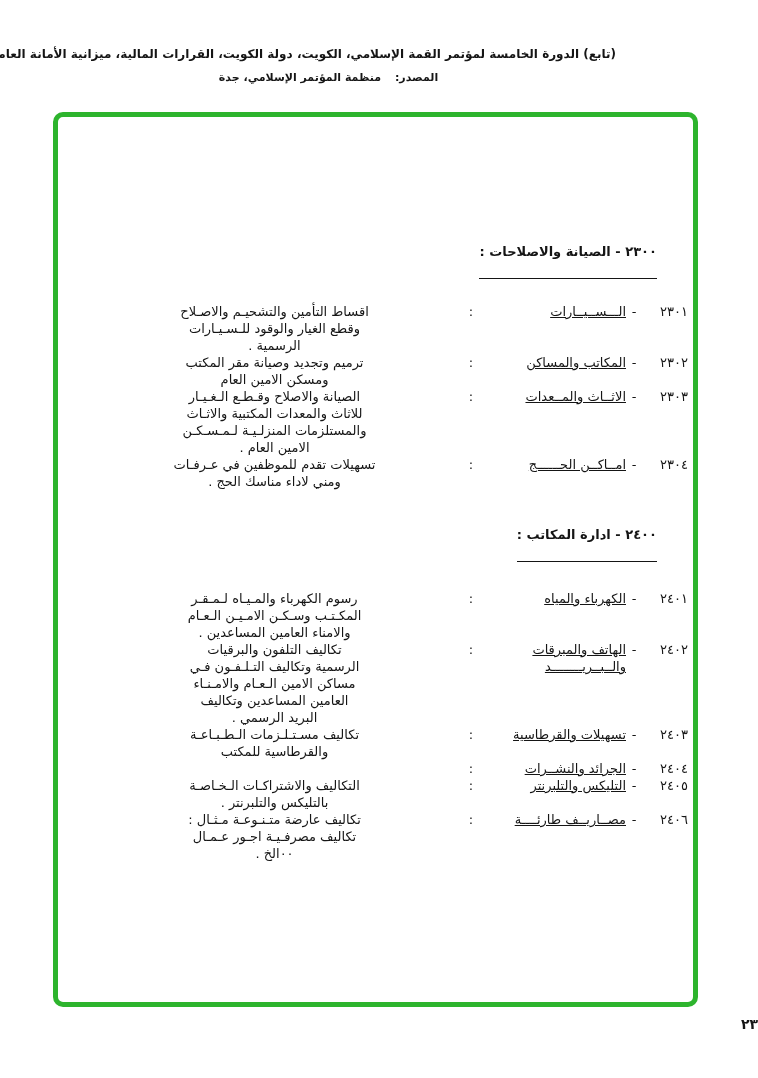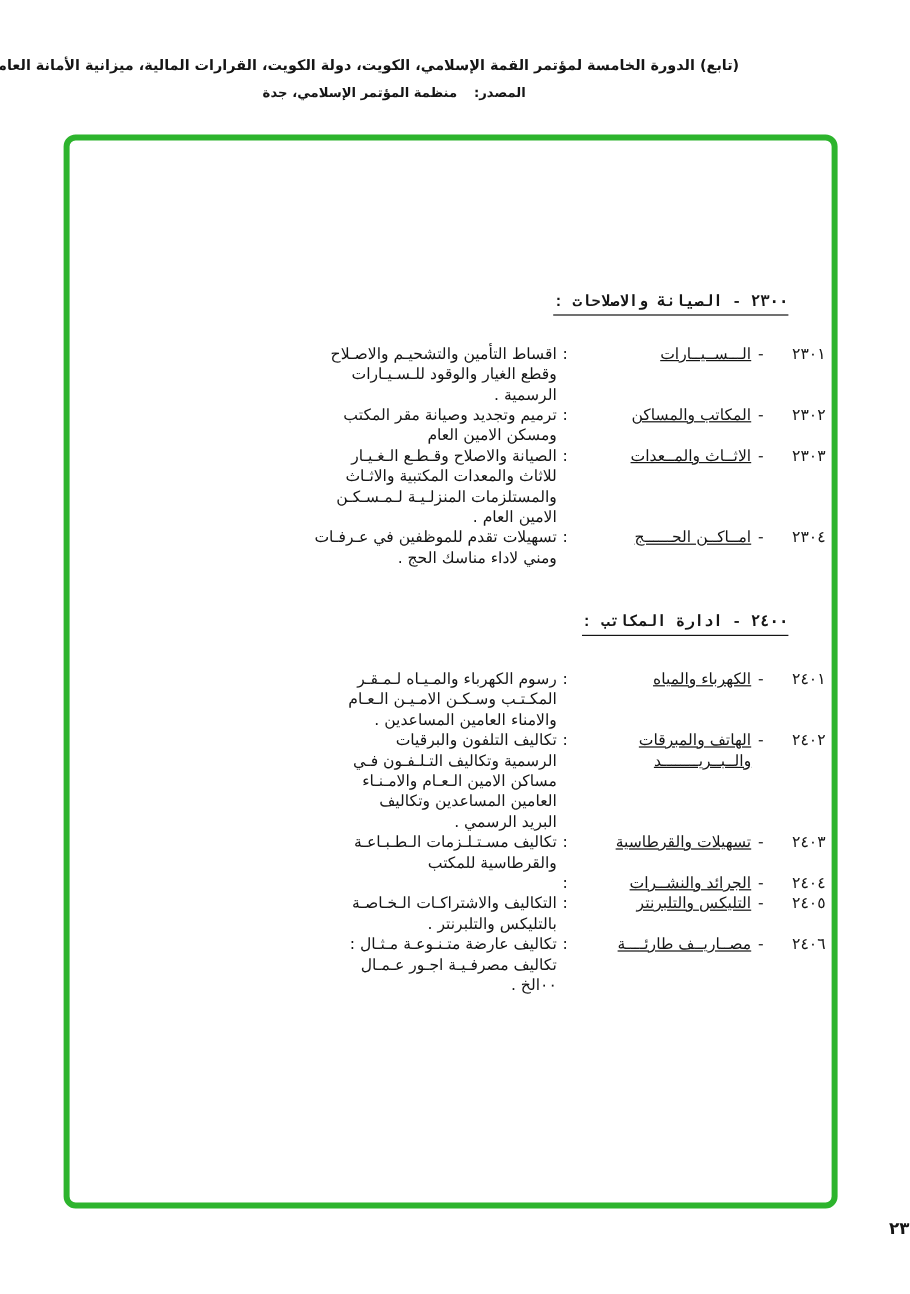--- a/index.html
+++ b/index.html
@@ -36,33 +36,32 @@
     position: absolute; top: 0; right: 0; left: 0; bottom: 0;
     padding: 126px 5px 0 27px;
     direction: rtl;
     font-size: 13px; line-height: 17px; font-weight: 500;
   }
 
   .section-heading { margin: 0 31px 24px 0; font-weight: 600; }
   .section-heading .u {
     display: inline-block;
     border-bottom: 1.5px solid #151515;
-    padding-bottom: 2px;
-    font-family: Liberation Mono, monospace;
+    padding-bottom: 18px;
   }
   .section-heading.second { margin-top: 36px; margin-bottom: 28px; }
 
   .items { display: block; }
   .item-row { display: flex; direction: rtl; align-items: flex-start; }
   .cell { display: block; }
   .num   { width: 46px;  flex: 0 0 46px;  text-align: right; white-space: nowrap; }
   .dash  { width: 16px;  flex: 0 0 16px;  text-align: center; }
   .name  { width: 148px; flex: 0 0 148px; text-align: right; white-space: pre-line; text-decoration: underline; }
   .colon { width: 14px;  flex: 0 0 14px;  text-align: center; }
-  .desc  { flex: 1 1 auto; text-align: right; white-space: pre-line; }
+  .desc  { flex: 1 1 auto; text-align: center; white-space: pre-line; }
 
   
   .page-number {
     position: absolute; top: 1016px; left: 0; width: 758px;
     font-size: 14px; font-weight: bold;
     direction: rtl;
   }
 </style>
 </head>
 <body>

